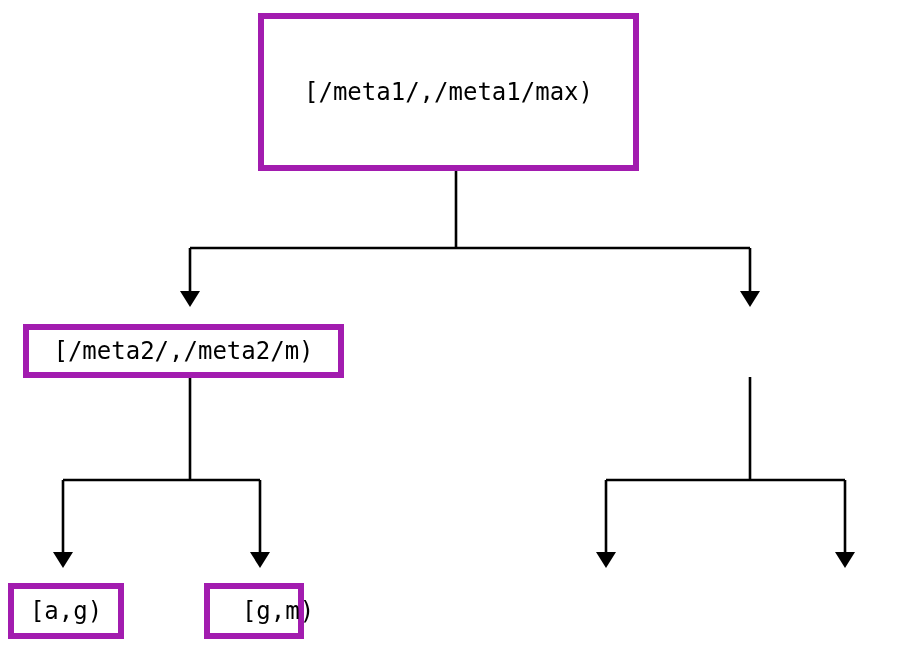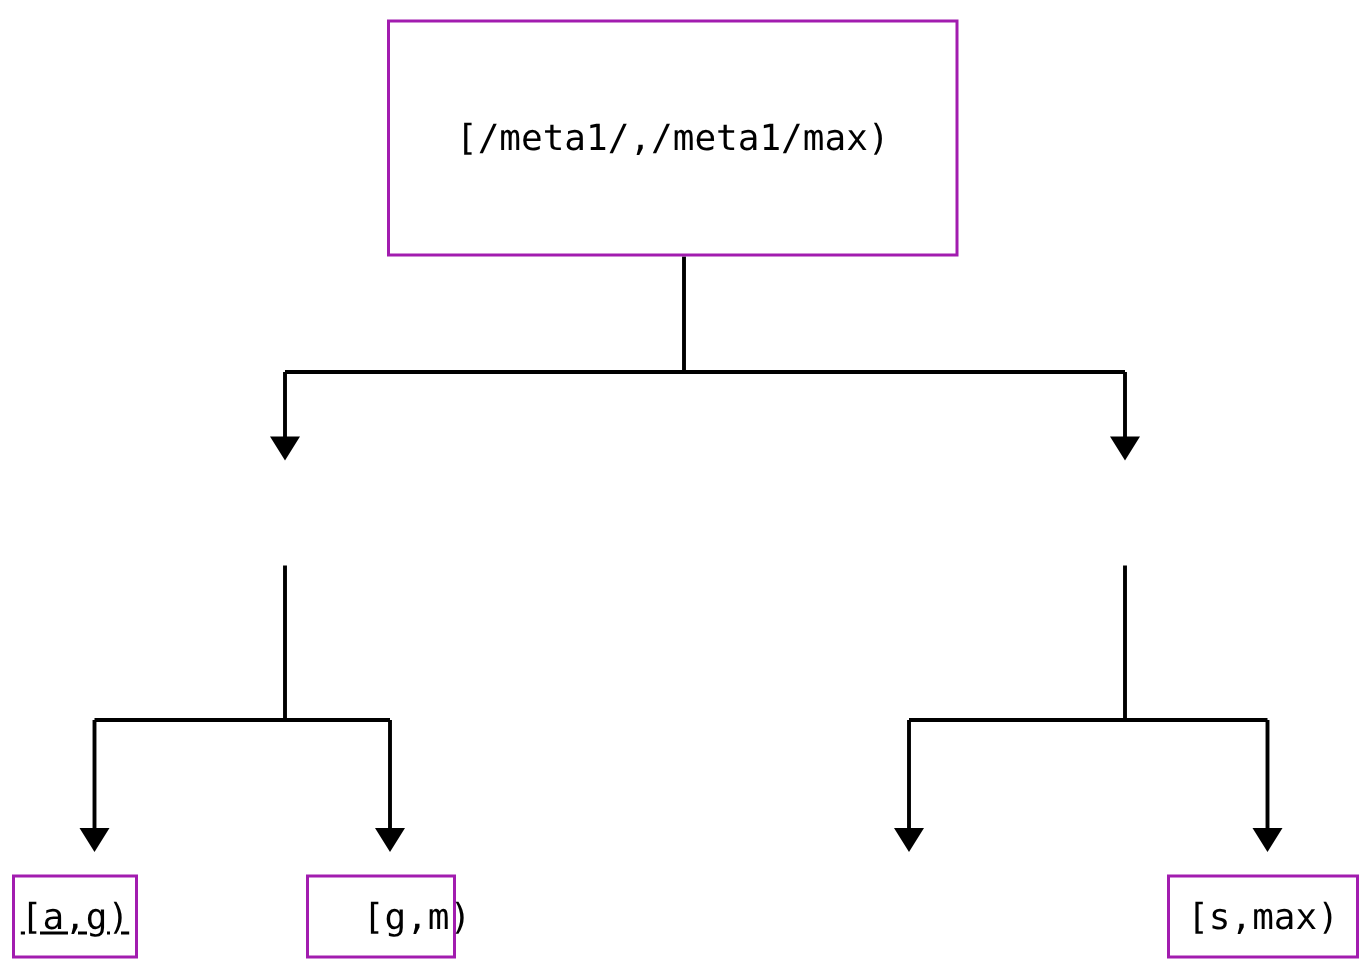--- a/index.html
+++ b/index.html
@@ -19,32 +19,32 @@
   .edges {
     position: absolute;
     left: 0;
     top: 0;
     width: 912px;
     height: 652px;
   }
   .node {
     position: absolute;
     box-sizing: border-box;
-    border: 2px solid #a21caf;
+    border: 6px solid #a21caf;
     background: #ffffff;
     display: flex;
     align-items: center;
     justify-content: center;
     font-size: 24px;
     white-space: nowrap;
   }
   .node-root     { left: 258px; top: 13px;  width: 381px; height: 158px; }
   .node-midleft  { left: 23px;  top: 324px; width: 321px; height: 54px; }
   .node-midright { left: 582px; top: 324px; width: 322px; height: 54px; }
-  .node-leaf-ag   { left: 8px;   top: 583px; width: 84px; height: 56px; text-decoration: underline; }
+  .node-leaf-ag   { left: 8px;   top: 583px; width: 116px; height: 56px; }
   .node-leaf-gm   { left: 204px; top: 583px; width: 100px; height: 56px; padding-left: 48px; }
   .node-leaf-ms   { left: 553px; top: 583px; width: 100px; height: 56px; }
   .node-leaf-smax { left: 778px; top: 583px; width: 128px; height: 56px; }
 </style>
 </head>
 <body>
 
 <div class="canvas">
 
   <svg class="edges" viewBox="0 0 912 652" xmlns="http://www.w3.org/2000/svg">
@@ -74,28 +74,28 @@
       <path d="M845 480 L845 554"></path>
     </g>
     <polygon points="596,552 616,552 606,568" fill="#000000"></polygon>
     <polygon points="835,552 855,552 845,568" fill="#000000"></polygon>
   </svg>
 
   <div class="node node-root">
     <span>[/meta1/,/meta1/max)</span>
   </div>
 
+  <div class="node node-midleft">
+    <span>[/meta2/,/meta2/m)</span>
+  </div>
 
 
   <div class="node node-leaf-ag">
     <span>[a,g)</span>
   </div>
 
   <div class="node node-leaf-gm">
     <span>[g,m)</span>
   </div>
 
 
-  <div class="node node-leaf-smax">
-    <span>[s,max)</span>
-  </div>
 
 </div>
 
 </body></html>

